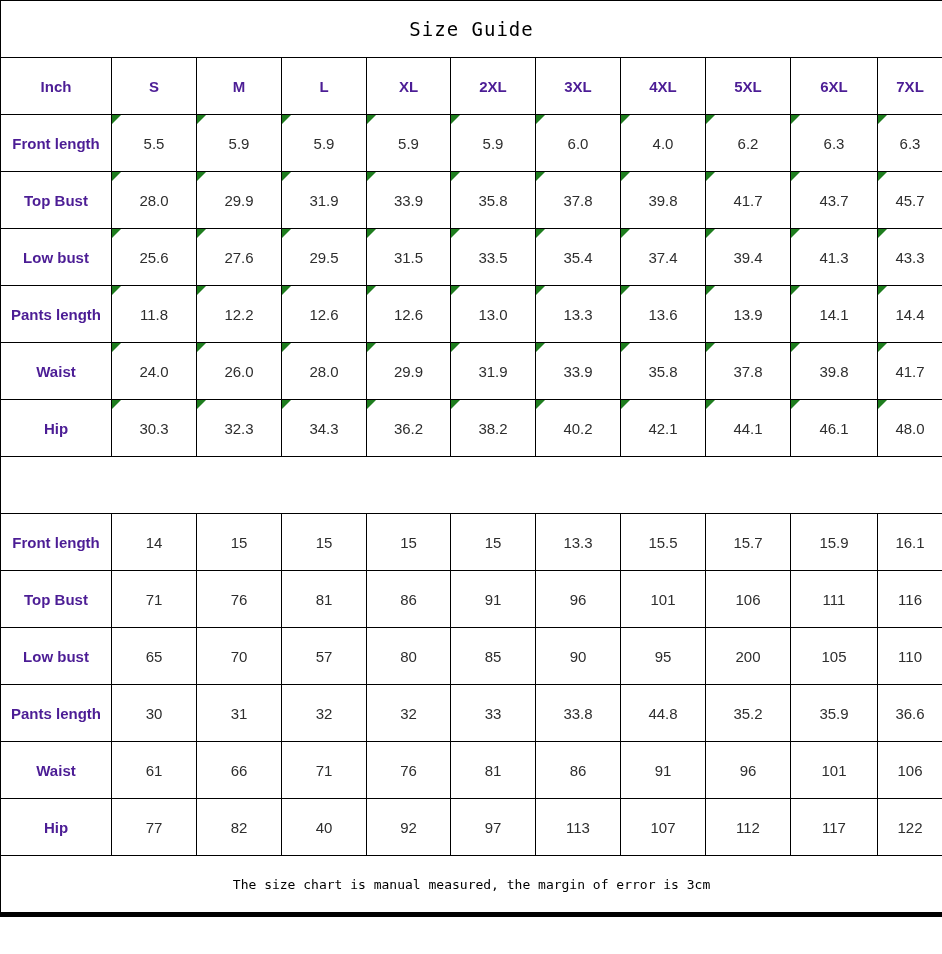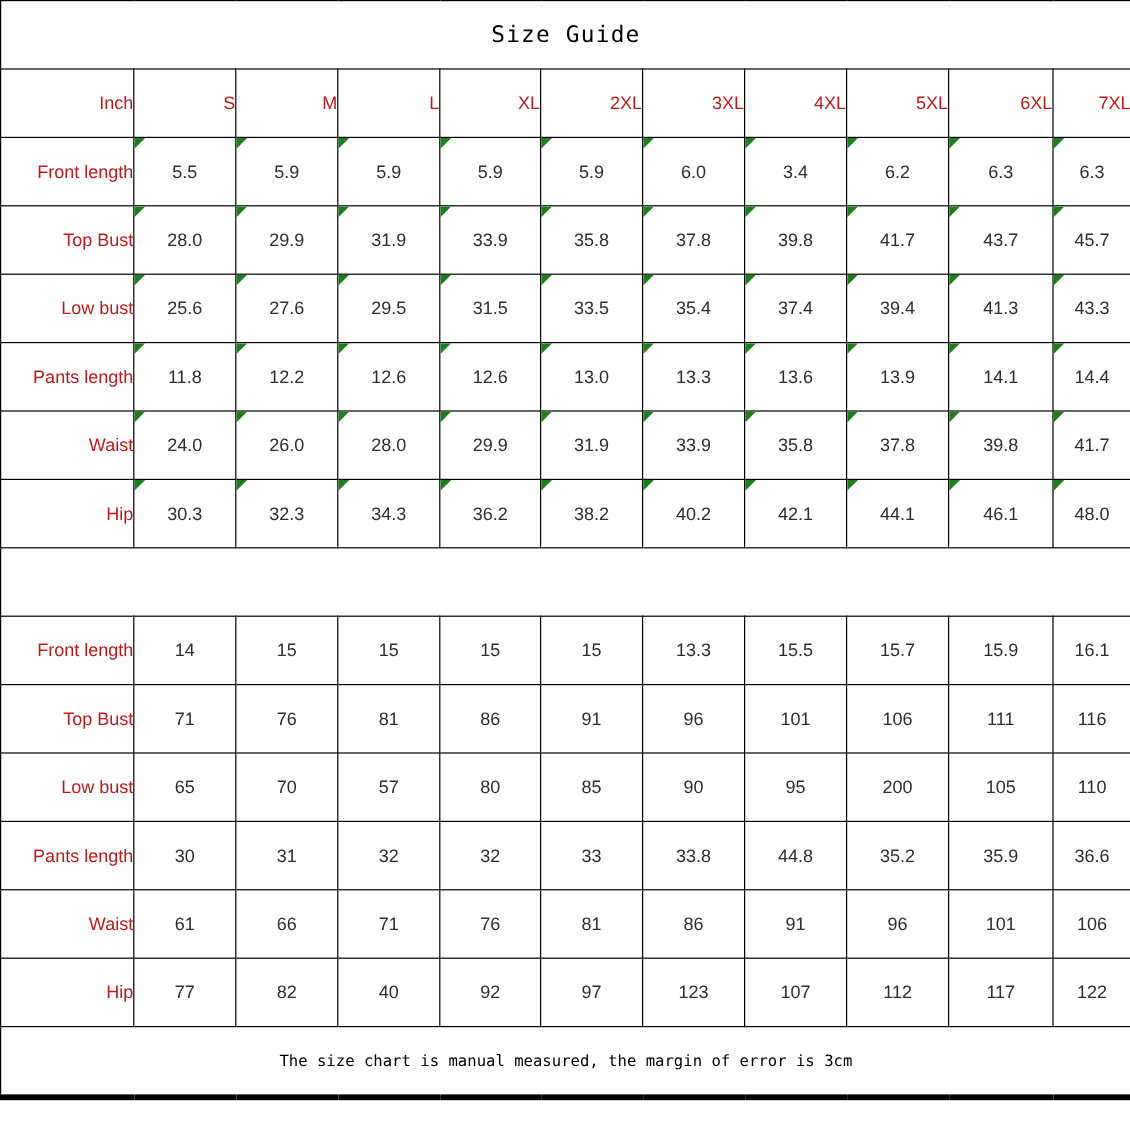--- a/index.html
+++ b/index.html
@@ -19,23 +19,22 @@
     height: 56px;
     padding: 0;
     text-align: center;
     vertical-align: middle;
     position: relative;
     overflow: hidden;
   }
   .size-guide-table th {
     font-family: "Liberation Sans", sans-serif;
     font-size: 15px;
-    font-weight: normal;
-    color: #b91c1c;
-    text-align: right;
+    font-weight: bold;
+    color: #4c1d95;
   }
   .size-guide-table td {
     font-family: "Liberation Sans", sans-serif;
     font-size: 15px;
     font-weight: normal;
     color: #2e2e2e;
   }
   .title-cell {
     font-family: "DejaVu Sans Mono", monospace !important;
     font-size: 19px !important;
@@ -102,21 +101,21 @@
         <th>7XL</th>
       </tr>
       <tr>
         <th>Front length</th>
         <td><span class="flag" style="border-top-color: rgb(30, 125, 30);"></span><span class="value-text">5.5</span></td>
         <td><span class="flag" style="border-top-color: rgb(30, 125, 30);"></span><span class="value-text">5.9</span></td>
         <td><span class="flag" style="border-top-color: rgb(30, 125, 30);"></span><span class="value-text">5.9</span></td>
         <td><span class="flag" style="border-top-color: rgb(30, 125, 30);"></span><span class="value-text">5.9</span></td>
         <td><span class="flag" style="border-top-color: rgb(30, 125, 30);"></span><span class="value-text">5.9</span></td>
         <td><span class="flag" style="border-top-color: rgb(30, 125, 30);"></span><span class="value-text">6.0</span></td>
-        <td><span class="flag" style="border-top-color: rgb(30, 125, 30);"></span><span class="value-text">3.4</span></td>
+        <td><span class="flag" style="border-top-color: rgb(30, 125, 30);"></span><span class="value-text">4.0</span></td>
         <td><span class="flag" style="border-top-color: rgb(30, 125, 30);"></span><span class="value-text">6.2</span></td>
         <td><span class="flag" style="border-top-color: rgb(30, 125, 30);"></span><span class="value-text">6.3</span></td>
         <td><span class="flag" style="border-top-color: rgb(30, 125, 30);"></span><span class="value-text">6.3</span></td>
       </tr>
       <tr>
         <th>Top Bust</th>
         <td><span class="flag" style="border-top-color: rgb(30, 125, 30);"></span><span class="value-text">28.0</span></td>
         <td><span class="flag" style="border-top-color: rgb(30, 125, 30);"></span><span class="value-text">29.9</span></td>
         <td><span class="flag" style="border-top-color: rgb(30, 125, 30);"></span><span class="value-text">31.9</span></td>
         <td><span class="flag" style="border-top-color: rgb(30, 125, 30);"></span><span class="value-text">33.9</span></td>
@@ -251,21 +250,21 @@
         <td><span class="value-text">101</span></td>
         <td><span class="value-text">106</span></td>
       </tr>
       <tr>
         <th>Hip</th>
         <td><span class="value-text">77</span></td>
         <td><span class="value-text">82</span></td>
         <td><span class="value-text">40</span></td>
         <td><span class="value-text">92</span></td>
         <td><span class="value-text">97</span></td>
-        <td><span class="value-text">123</span></td>
+        <td><span class="value-text">113</span></td>
         <td><span class="value-text">107</span></td>
         <td><span class="value-text">112</span></td>
         <td><span class="value-text">117</span></td>
         <td><span class="value-text">122</span></td>
       </tr>
     </tbody>
   <tbody>
     <tr>
       <td class="footer-cell" colspan="11">The size chart is manual measured, the margin of error is 3cm</td>
     </tr>

